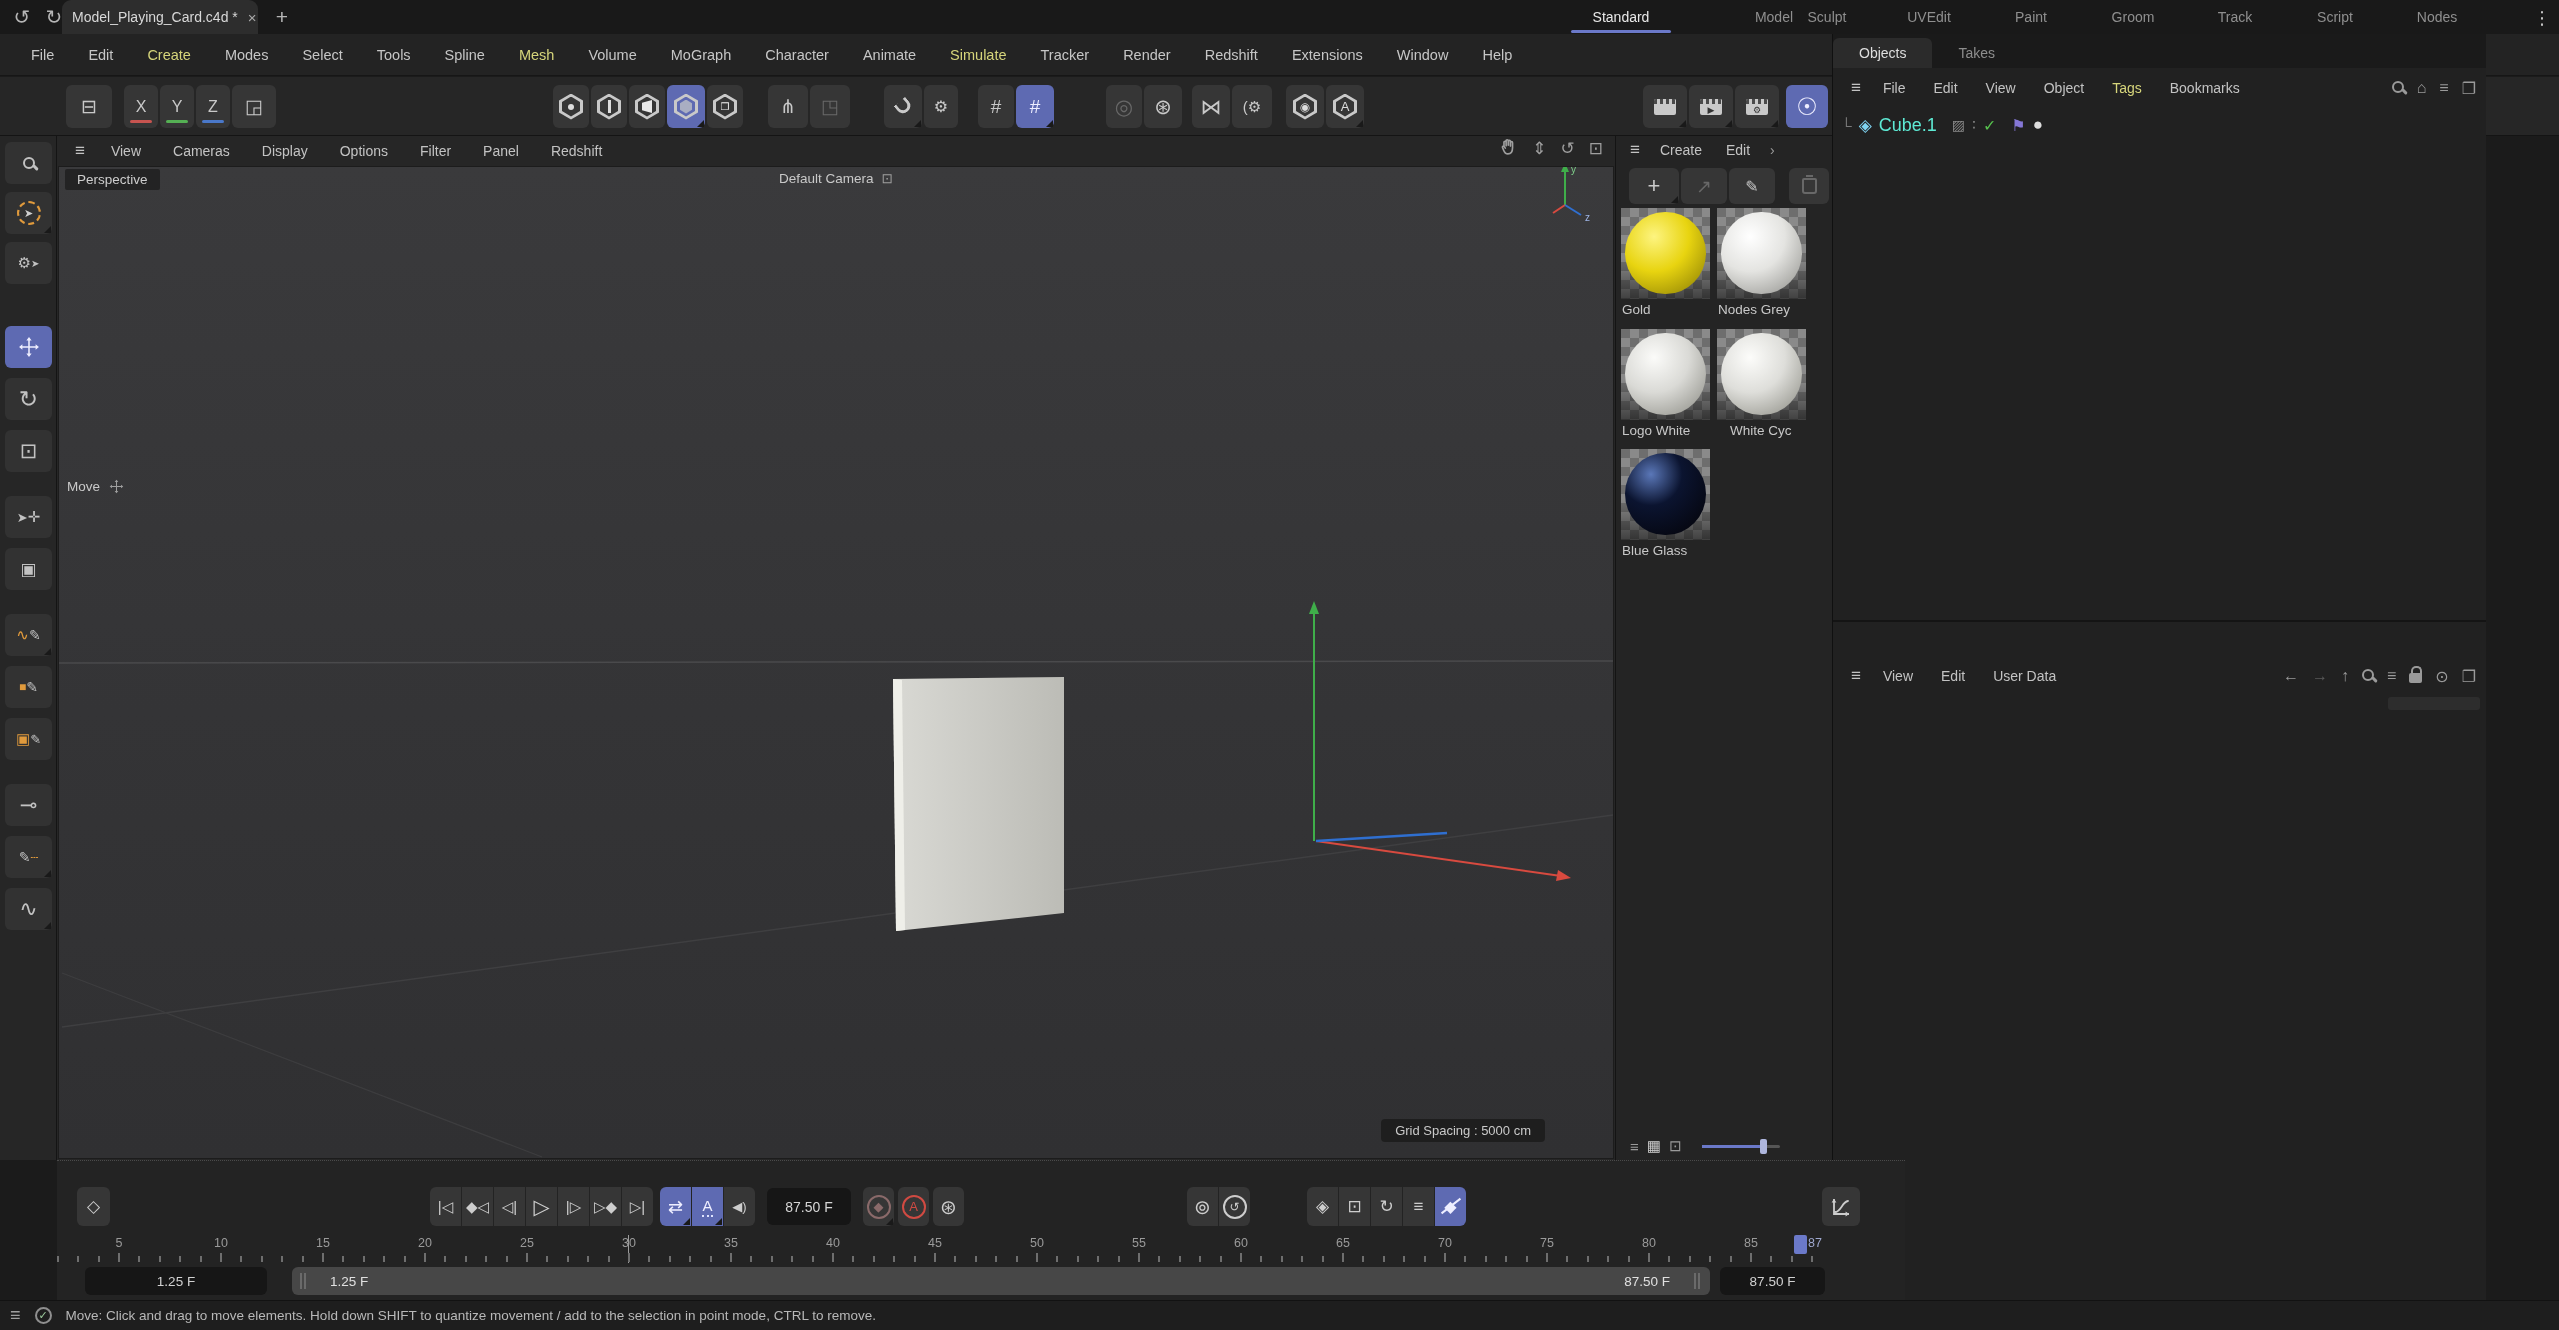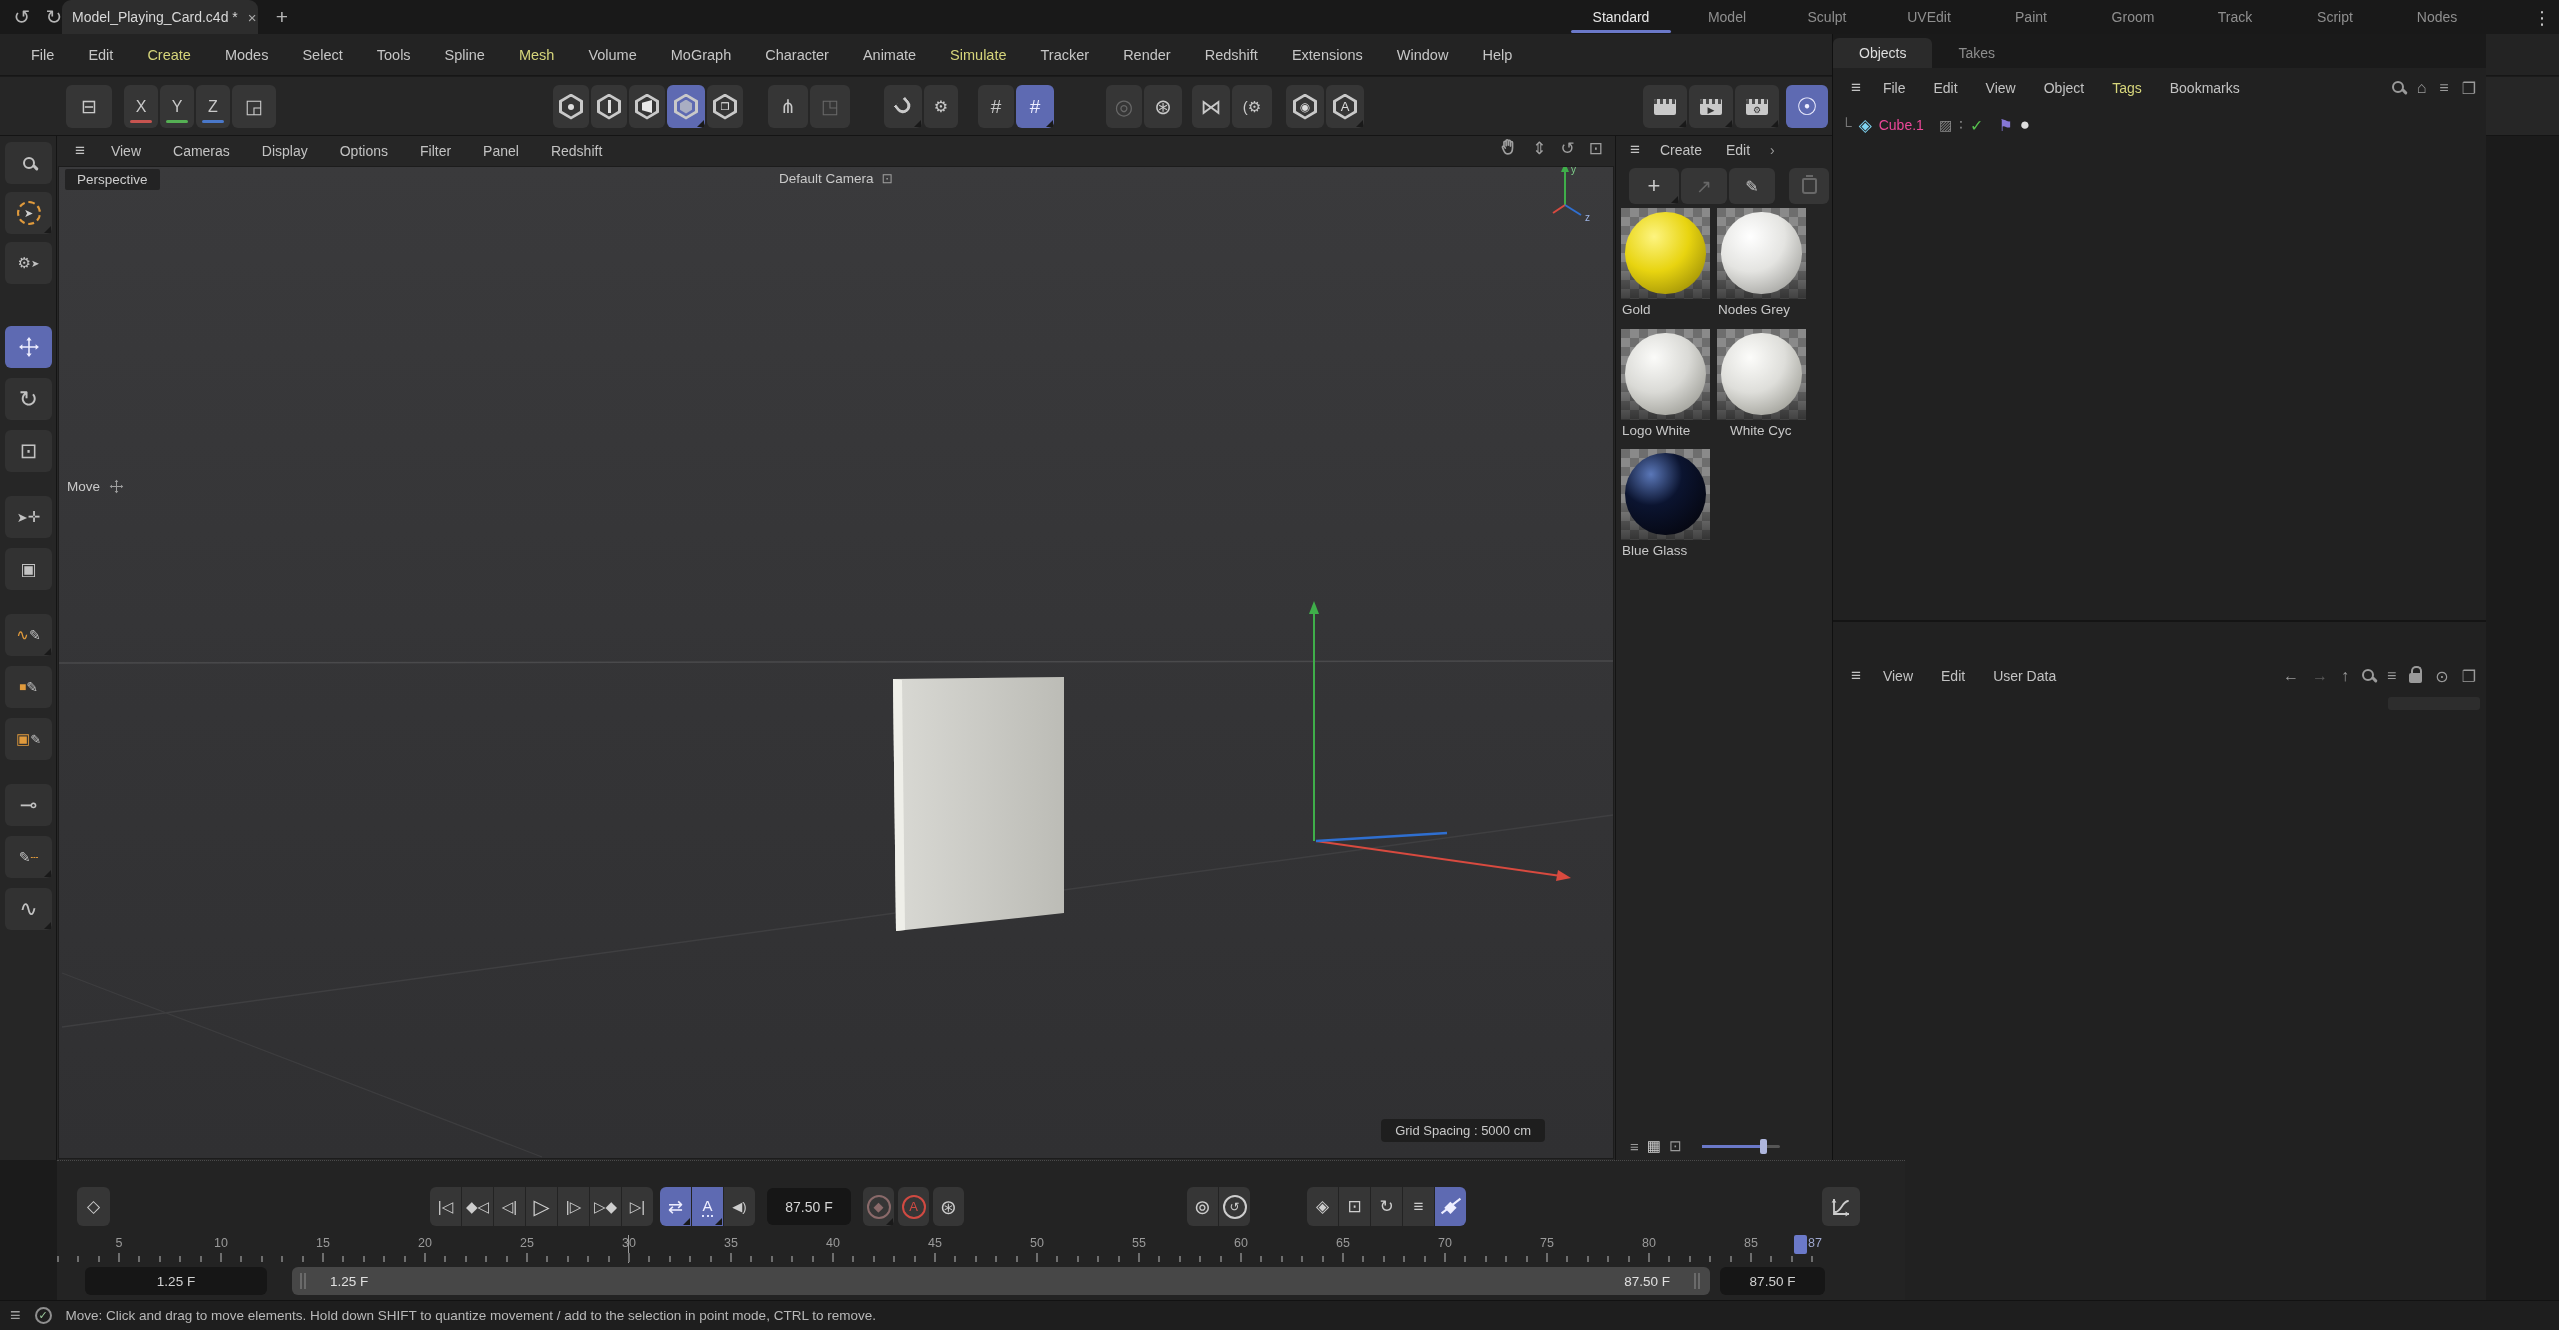--- a/index.html
+++ b/index.html
@@ -156,21 +156,21 @@
 
 <div class="abs" id="titlebar">
   <div class="abs tb-ico" style="left:8px">↺</div>
   <div class="abs tb-ico" style="left:40px">↻</div>
   <div class="abs" id="doc-tab">
     <span class="t">Model_Playing_Card.c4d *</span>
     <span class="x">×</span>
   </div>
   <div class="abs tb-ico" id="newtab">+</div>
   <div class="abs laytab active" style="left:1565px;width:112px">Standard</div>
-  <div class="abs laytab" style="left:1677px;width:100px">Model</div>
+  <div class="abs laytab" style="left:1724px;width:100px">Model</div>
   <div class="abs laytab" style="left:1777px;width:100px">Sculpt</div>
   <div class="abs laytab" style="left:1877px;width:104px">UVEdit</div>
   <div class="abs laytab" style="left:1981px;width:100px">Paint</div>
   <div class="abs laytab" style="left:2081px;width:104px">Groom</div>
   <div class="abs laytab" style="left:2185px;width:100px">Track</div>
   <div class="abs laytab" style="left:2285px;width:100px">Script</div>
   <div class="abs laytab" style="left:2385px;width:104px">Nodes</div>
   <div class="abs tb-ico" id="lay-kebab">⋮</div>
 </div>
 
@@ -481,21 +481,21 @@
     <span class="picos">
       <span><span class="icon-search"></span></span>
       <span>⌂</span>
       <span>≡</span>
       <span>❐</span>
     </span>
   </div>
   <div id="objrow">
     <span style="color:#7a7a7a;font-size:15px">└</span>
     <span style="color:#7fd4f2;font-size:17px">◈</span>
-    <span style="color:#ec4899;font-size:14px">Cube.1</span>
+    <span style="color:#5eead4;font-size:18px">Cube.1</span>
     <span style="color:#8a8a8a;font-size:14px;margin-left:8px">▨</span>
     <span style="color:#8a8a8a;font-size:15px">∶</span>
     <span style="color:#57c24e;font-size:16px">✓</span>
     <span style="color:#8577d6;font-size:16px;margin-left:8px">⚑</span>
     <span style="color:#dddddd;font-size:17px">●</span>
   </div>
 
   <div id="attr-split"></div>
   <div class="pmenu" style="top:624px">
     <span class="pmi" style="font-size:17px;padding:0 8px">≡</span>

